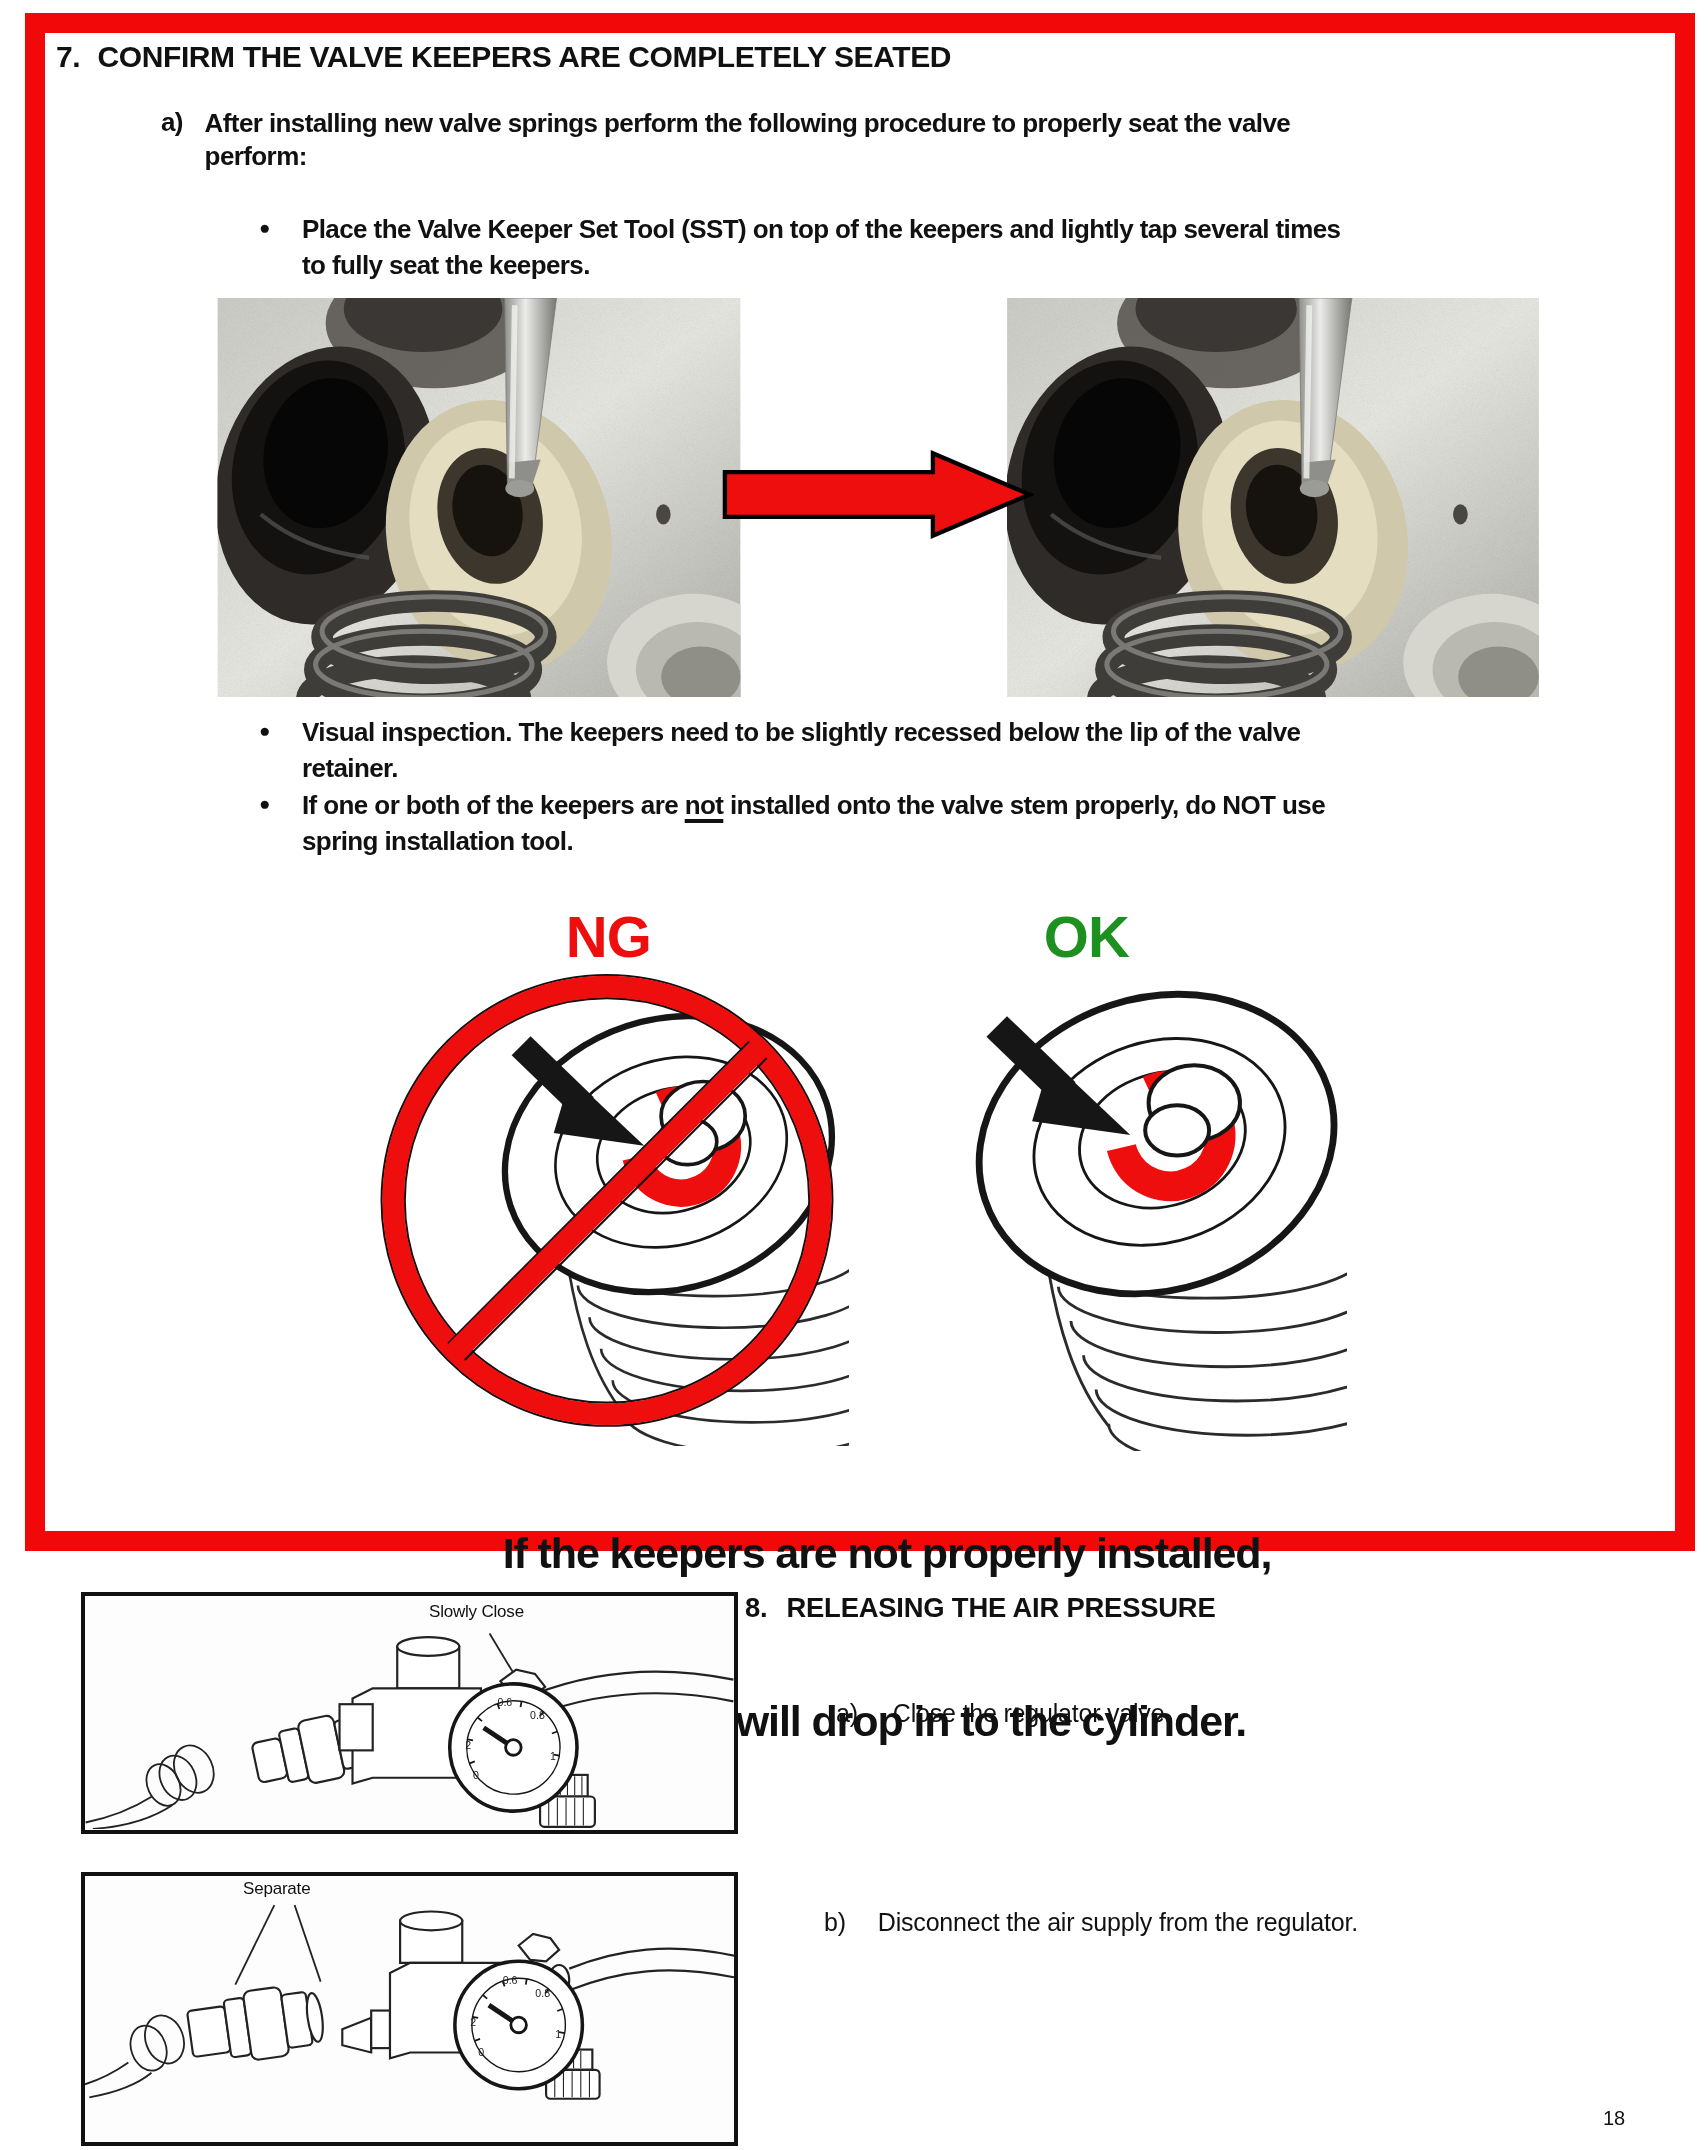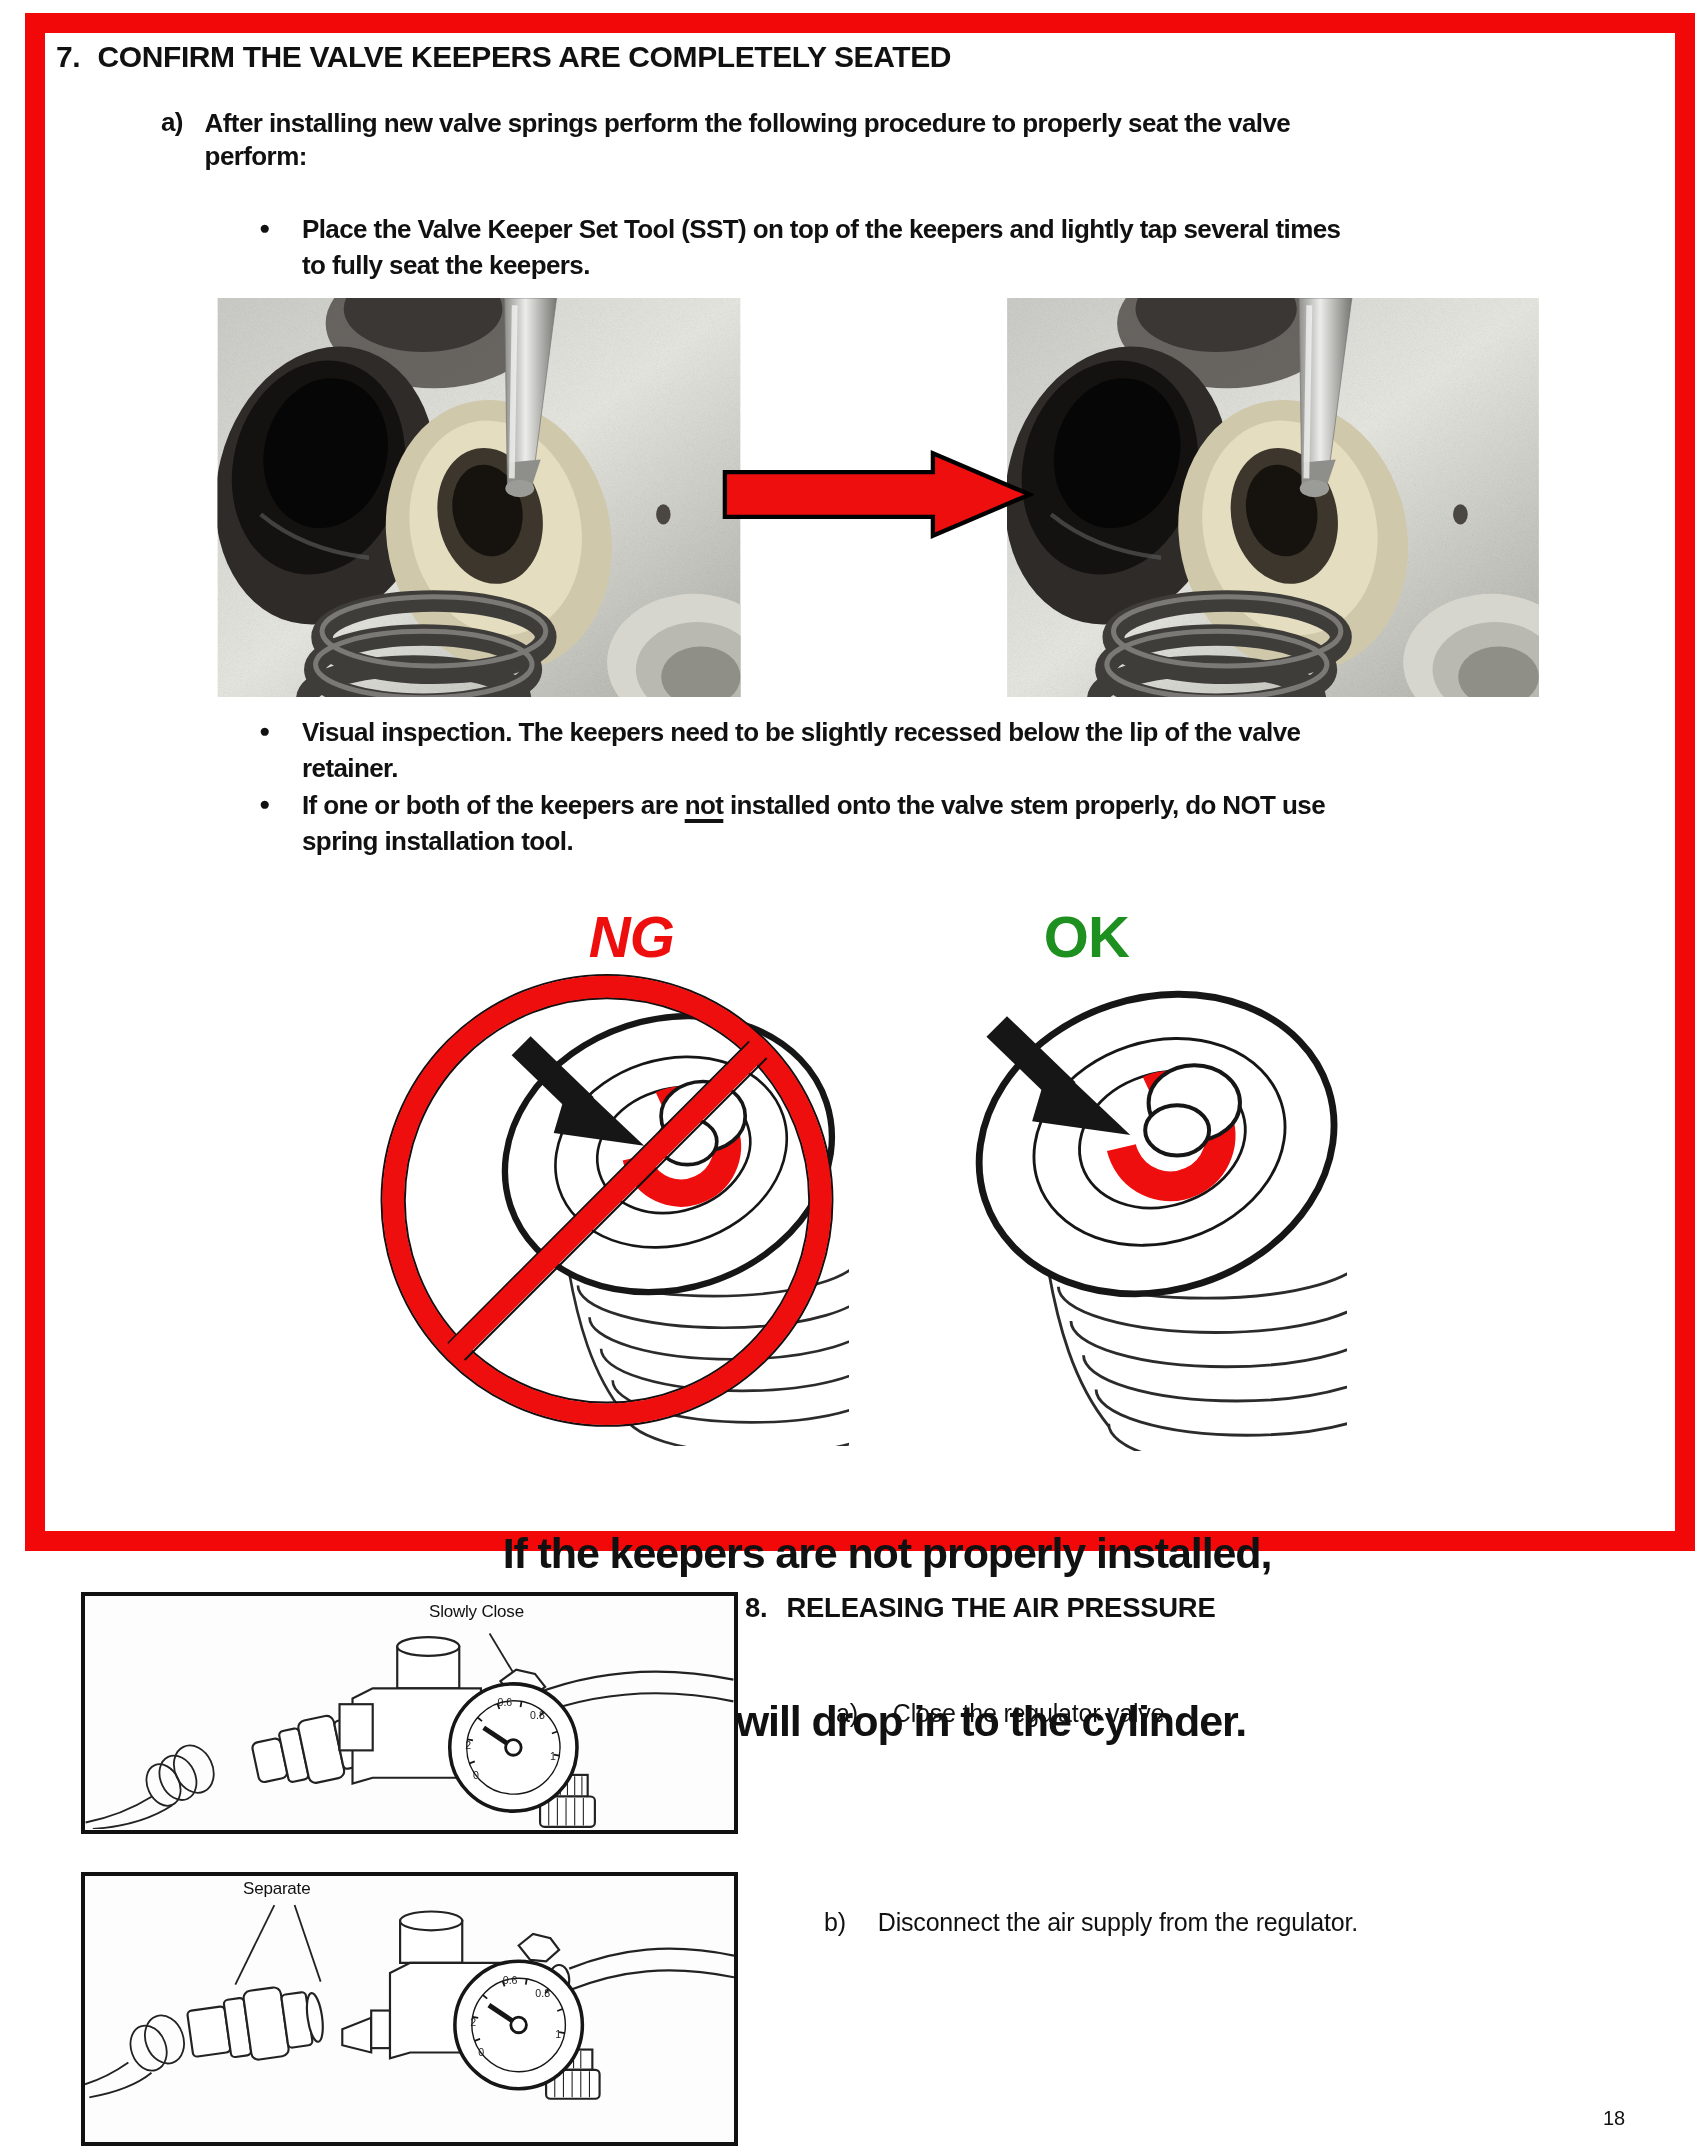--- a/index.html
+++ b/index.html
@@ -190,21 +190,21 @@
   </div>
 
   <div class="abs bullet" style="left:259px;top:787px;">
     <span class="dot">●</span>
     <div class="btext">
       <div><span>If one or both of the keepers are </span><span class="u">not</span><span> installed onto the valve stem properly, do NOT use</span></div>
       <div>spring installation tool.</div>
     </div>
   </div>
 
-  <div class="abs nglabel ng-red" style="left:552px;top:903px;font-style:italic;">NG</div>
+  <div class="abs nglabel ng-red" style="left:529px;top:903px;">NG</div>
   <div class="abs nglabel ok-green" style="left:1007px;top:903px;">OK</div>
 
   <svg class="abs" style="left:365px;top:962px;" width="484" height="484" viewBox="0 0 670 670">
     <use href="#spring-art" transform="translate(136,62)"></use>
     <g>
       <circle cx="335" cy="330" r="312" fill="none" stroke="#111" stroke-width="3"></circle>
       <circle cx="335" cy="330" r="280" fill="none" stroke="#111" stroke-width="3"></circle>
       <circle cx="335" cy="330" r="296" fill="none" class="redk" stroke-width="30"></circle>
       <line x1="532" y1="110" x2="115" y2="528" stroke="#111" stroke-width="3"></line>
       <line x1="556" y1="133" x2="138" y2="551" stroke="#111" stroke-width="3"></line>

